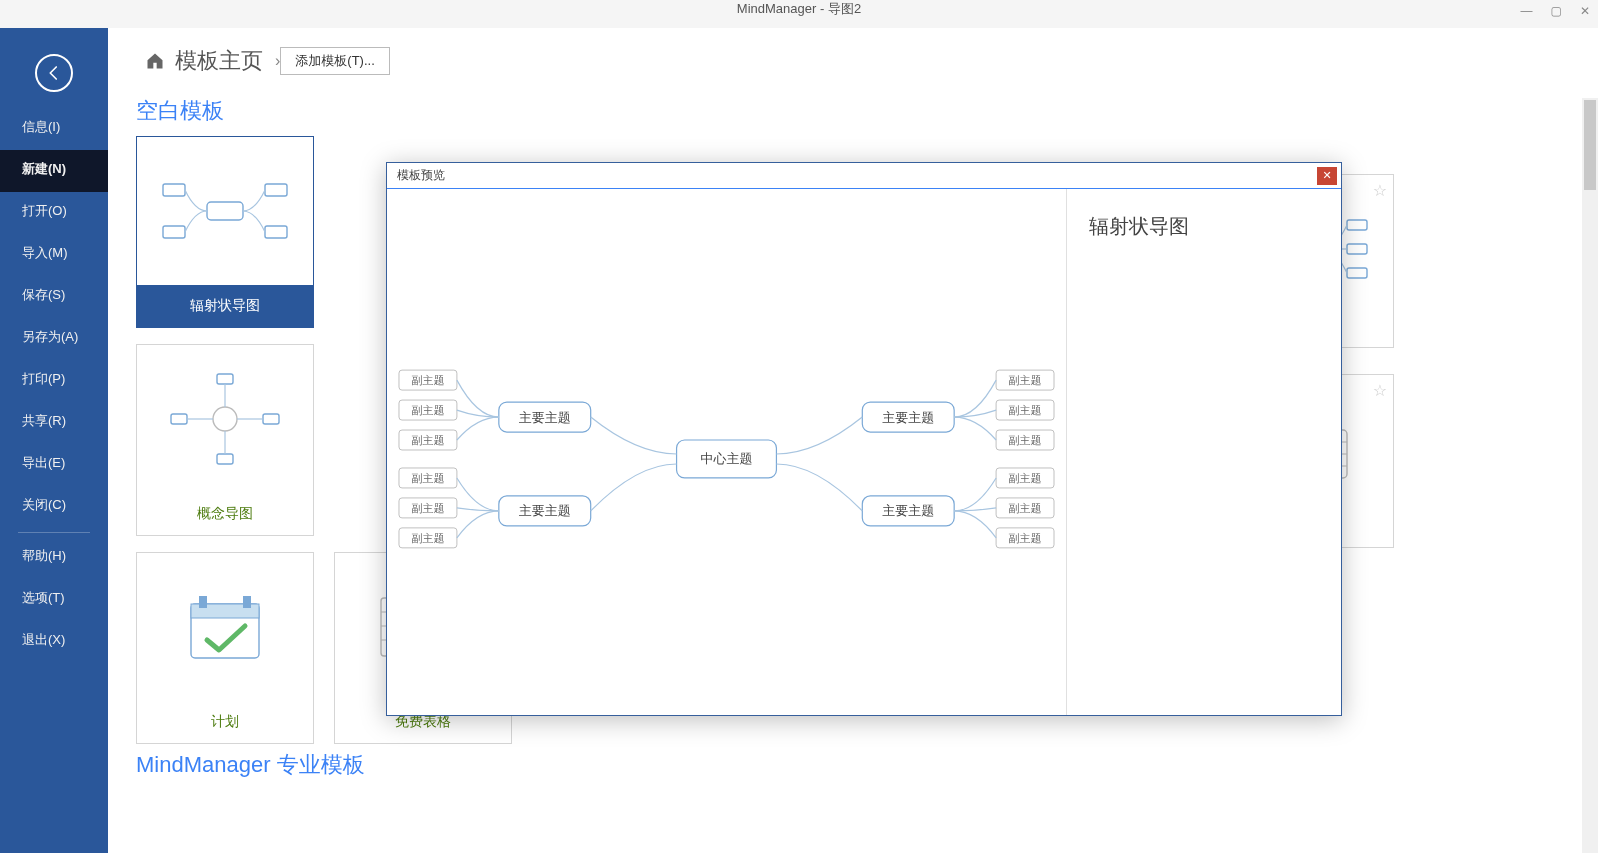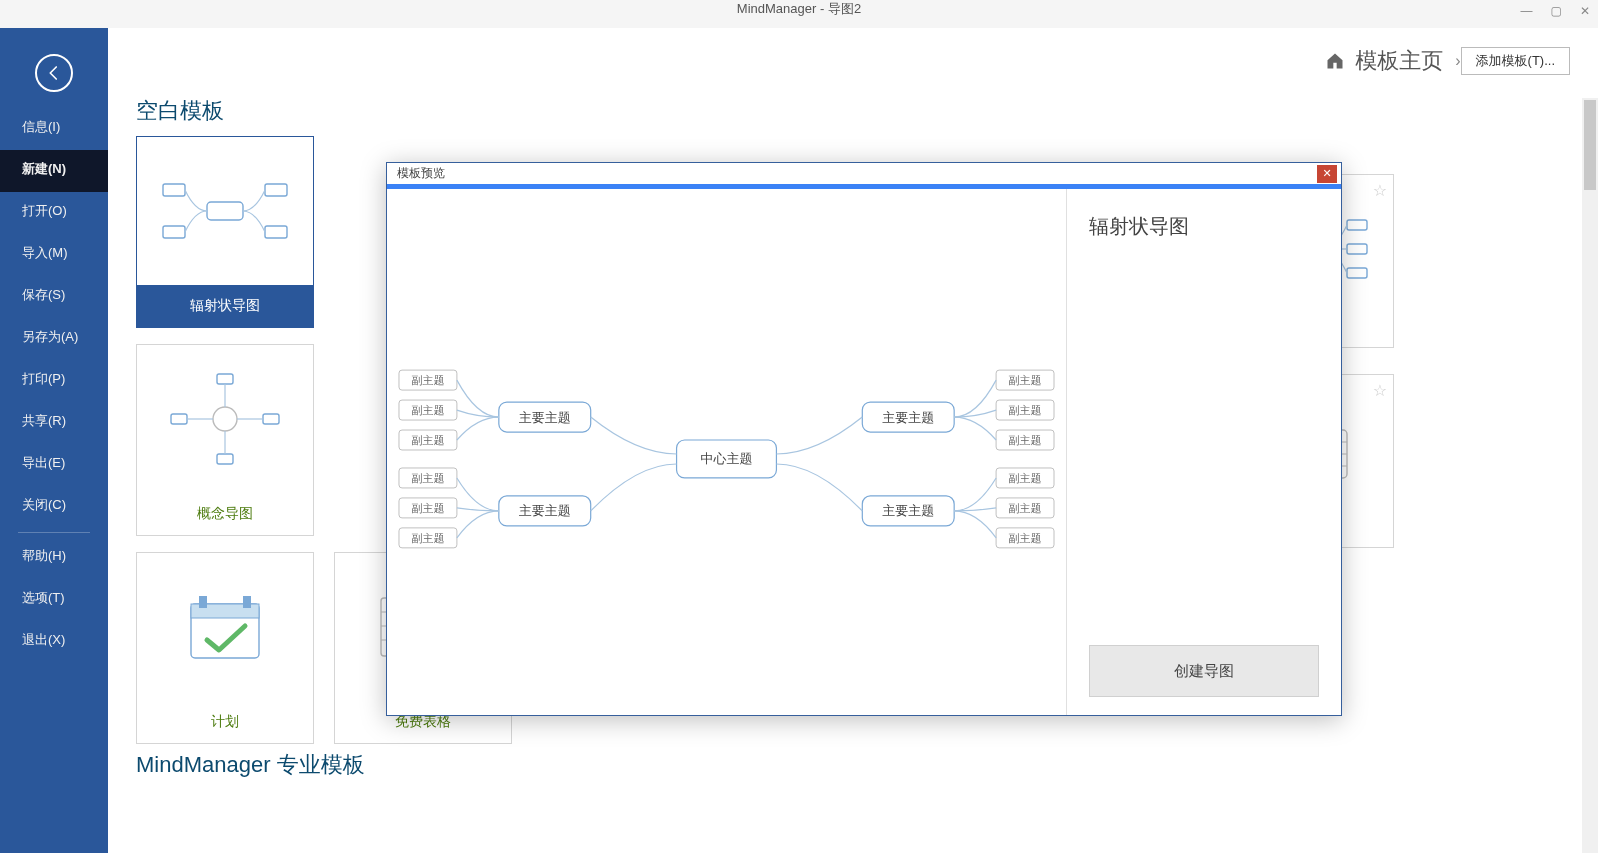--- a/index.html
+++ b/index.html
@@ -67,37 +67,38 @@
 .content {
   flex: 1;
   background: #fff;
   position: relative;
   overflow: hidden;
 }
 .breadcrumb-row {
   display: flex;
   align-items: center;
   padding: 18px 28px 14px;
-  justify-content: flex-end;
+  justify-content: flex-start;
+  margin-left: 9px;
 }
 .breadcrumb-left { display: flex; align-items: center; gap: 10px; }
 .home-icon { width: 20px; height: 20px; color: #555; }
 .breadcrumb-text { font-size: 22px; color: #555; }
 .breadcrumb-sep { color: #888; font-size: 16px; margin-left: 2px; }
 .add-template-btn {
   border: 1px solid #bbb;
   background: #fff;
   padding: 4px 14px;
   font-size: 13px;
   color: #333;
   cursor: pointer;
 }
 .section-title {
   font-size: 22px;
-  color: #0c4a6e;
+  color: #3b82f6;
   padding: 6px 28px 10px;
 }
 .templates-grid {
   display: flex;
   flex-wrap: wrap;
   gap: 16px 20px;
   padding: 0 28px;
 }
 .template-card {
   width: 178px;
@@ -142,21 +143,21 @@
   height: 554px;
   background: #fff;
   border: 1px solid #365f9c;
   box-shadow: 0 4px 24px rgba(0,0,0,0.25);
   display: flex;
   flex-direction: column;
 }
 .modal-titlebar {
   height: 26px;
   background: #fff;
-  border-bottom: 5px solid #3b82f6;
+  border-bottom: 1px solid #3b82f6;
   display: flex;
   align-items: center;
   justify-content: space-between;
   padding: 0 4px 0 10px;
   font-size: 12px;
   color: #444;
 }
 .modal-close {
   width: 20px;
   height: 18px;
@@ -476,19 +477,18 @@
             <path class="link" d="M568 225 Q590 225 610 218"></path>
             <path class="link" d="M568 225 Q590 225 610 248"></path>
 
             <path class="link" d="M568 319 Q590 319 610 286"></path>
             <path class="link" d="M568 319 Q590 319 610 316"></path>
             <path class="link" d="M568 319 Q590 319 610 346"></path>
           </svg>
         </div>
         <div class="modal-right">
           <h2>辐射状导图</h2>
-          <button class="create-btn">创建导图</button>
         </div>
       </div>
     </div>
 
   </div>
 </div>
 
 </body></html>

